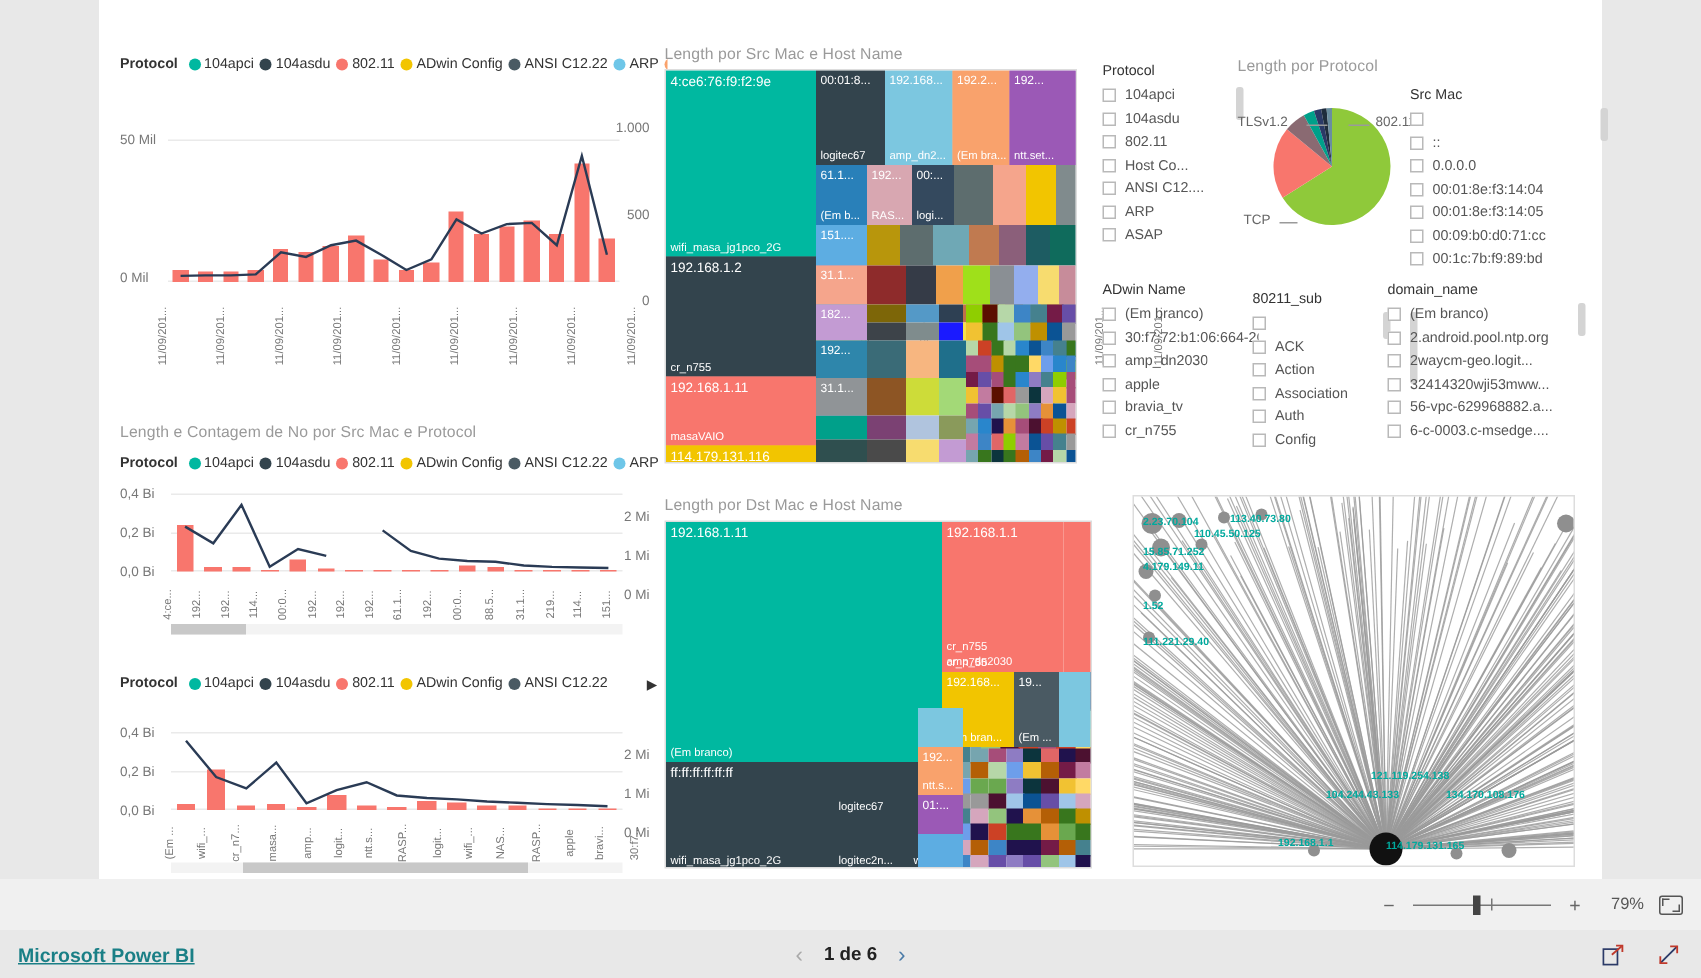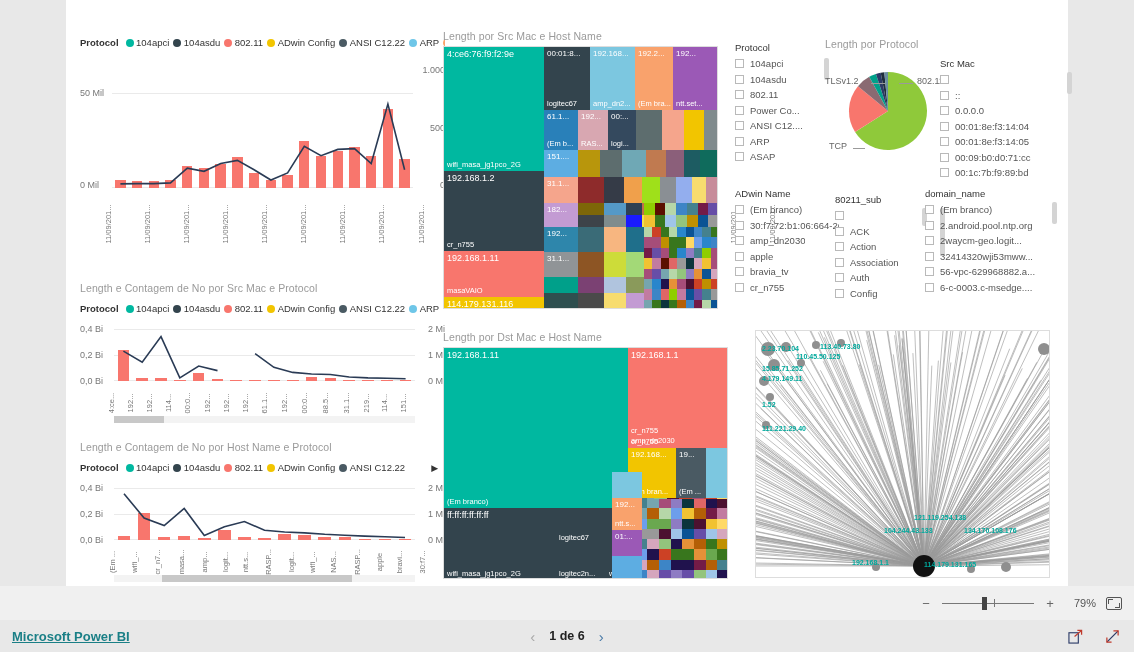--- a/index.html
+++ b/index.html
@@ -26,21 +26,21 @@
   
   .legend { display: flex; align-items: center; gap: 4px; margin-top: 9px; flex-wrap: nowrap; overflow: hidden; }
   .legend-title { font-size: 9.5px; font-weight: bold; color: #333; margin-right: 3px; }
   .legend-item { display: flex; align-items: center; gap: 2.5px; }
   .legend-dot { width: 8px; height: 8px; border-radius: 50%; flex: none; }
   .legend-label { font-size: 9.5px; color: #333; white-space: nowrap; }
   .legend-arrow { font-size: 9px; color: #333; margin-left: 2px; }
 
   
   .axis-l, .axis-r { position: absolute; font-size: 9px; color: #777; white-space: nowrap; }
-  .axis-l { left: 0; } .axis-r { right: 0; }
+  .axis-l { left: 0; } .axis-r { right: 12px; margin-top: 15px; }
   .plot { position: absolute; }
   .gridline { position: absolute; left: 0; right: 0; height: 1px; background: #eaeaea; }
   .bars { position: absolute; left: 0; right: 0; bottom: 0; top: 0; display: flex; align-items: flex-end; }
   .barslot { flex: 1 1 0; display: flex; justify-content: center; align-items: flex-end; height: 100%; }
   .bar { width: 62%; background: #f8766d; }
   .xlabels { position: absolute; left: 0; right: 0; display: flex; }
   .xslot { flex: 1 1 0; display: flex; justify-content: center; }
   .xlab {
     font-size: 7.5px; color: #777; white-space: nowrap;
     transform: rotate(-90deg); transform-origin: center center;
@@ -415,21 +415,20 @@
           <div class="xslot">
             <span class="xlab">151...</span>
           </div>
         </div>
       <div class="scrollbar-track" style="left:34px; right:30px; top:134px;">
         <div class="scrollbar-thumb" style="left:0; width:50px;"></div>
       </div>
     </div>
 
     <div class="viz" style="left:14px; top:441px; width:365px; height:142px;">
-      <div class="viz-title">Length e Contagem de No por Host Name e Protocol</div>
       <div class="legend">
         <span class="legend-title">Protocol</span>
         <span class="legend-item">
             <span class="legend-dot" style="background:#00b8a0"></span>
             <span class="legend-label">104apci</span>
           </span>
         <span class="legend-item">
             <span class="legend-dot" style="background:#33444d"></span>
             <span class="legend-label">104asdu</span>
           </span>
@@ -995,21 +994,21 @@
           <div class="slicer-row">
             <span class="cbox"></span>
             <span class="slicer-label">104asdu</span>
           </div>
           <div class="slicer-row">
             <span class="cbox"></span>
             <span class="slicer-label">802.11</span>
           </div>
           <div class="slicer-row">
             <span class="cbox"></span>
-            <span class="slicer-label">Power Co...</span>
+            <span class="slicer-label">Host Co...</span>
           </div>
           <div class="slicer-row">
             <span class="cbox"></span>
             <span class="slicer-label">ANSI C12....</span>
           </div>
           <div class="slicer-row">
             <span class="cbox"></span>
             <span class="slicer-label">ARP</span>
           </div>
           <div class="slicer-row">

